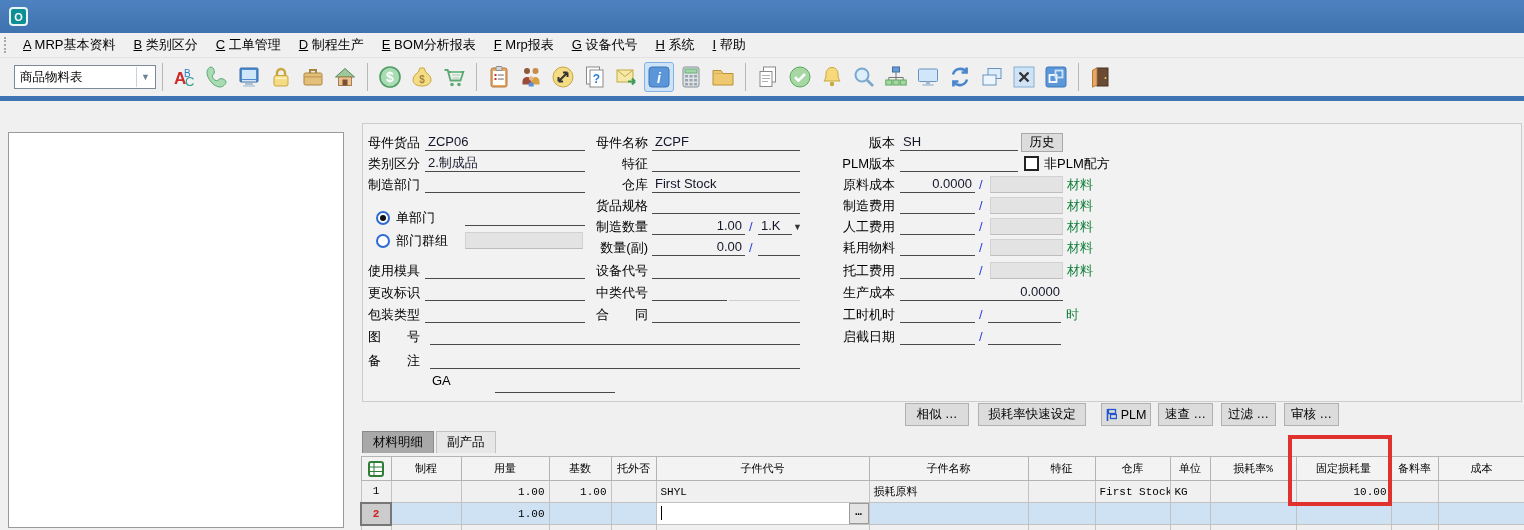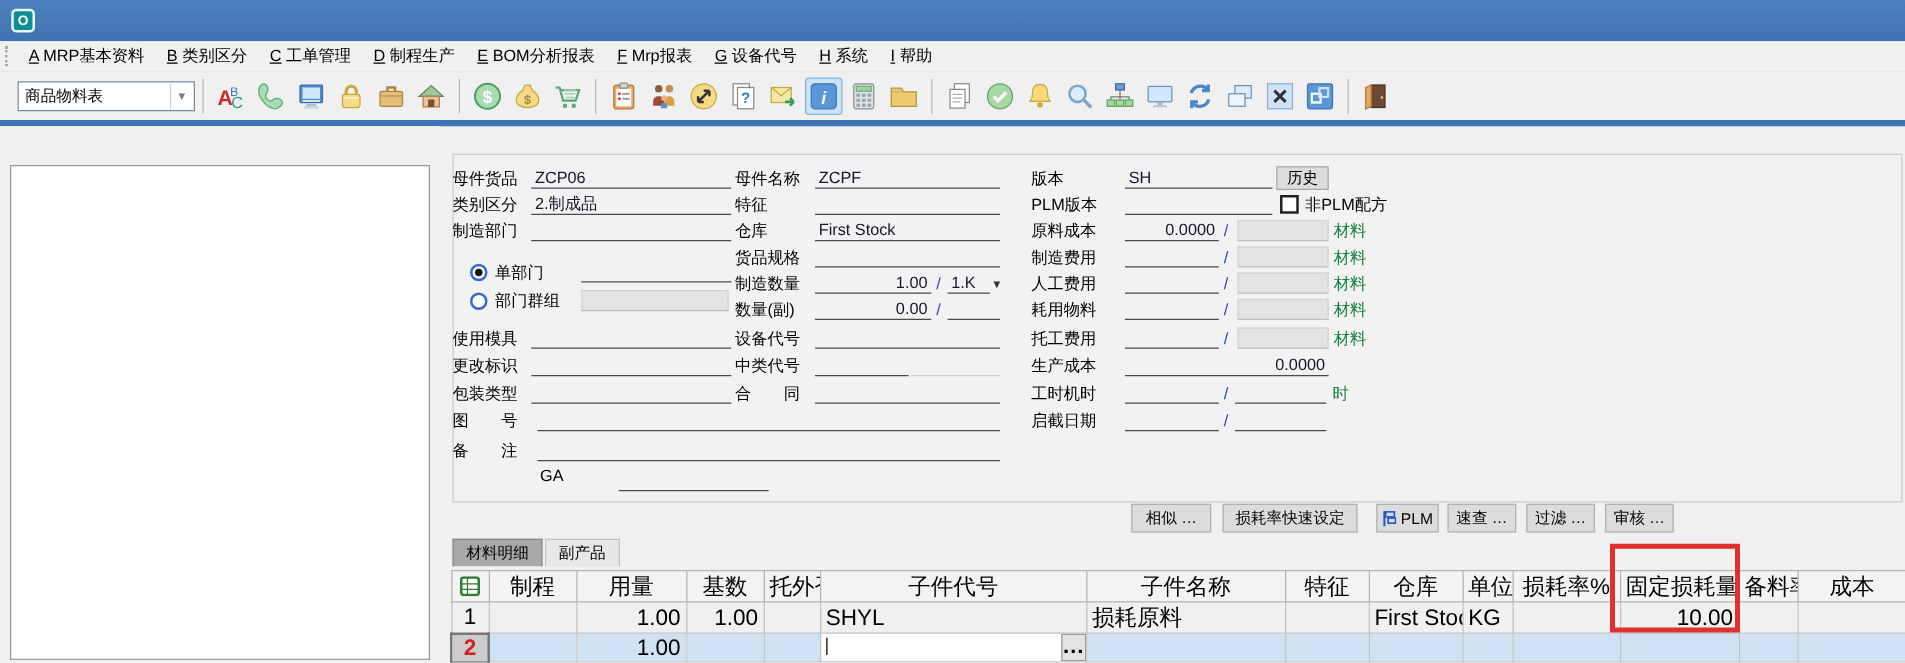--- a/index.html
+++ b/index.html
@@ -27,40 +27,40 @@
   .lp-head{position:absolute;left:14px;top:5px;height:22px;display:flex;align-items:center;gap:5px;}
   .lvlbtn{width:24px;height:22px;background:#e5e5e5;border:1px solid #aeaeae;display:flex;align-items:center;justify-content:center;font-size:12.5px;}
   .chk{width:16px;height:16px;background:#1f8ceb;border:1px solid #1669b8;color:#fff;font-size:12px;display:flex;align-items:center;justify-content:center;}
   .treebox{position:absolute;left:8px;top:31px;width:336px;height:396px;background:#fff;border:1px solid #9a9a9a;}
   
   .rr{position:absolute;left:360px;top:101px;width:1164px;height:429px;}
   .tabs{position:absolute;left:2px;top:1px;height:21px;display:flex;gap:2px;}
   .tab{padding:2px 10px;font-size:12.5px;background:#e7e7e7;border:1px solid #c2c2c2;border-bottom:none;}
   .tab.active{background:#a8a8a8;border-color:#8a8a8a;}
   .formpanel{position:absolute;left:2px;top:22px;width:1160px;height:279px;background:#f2f2f2;border:1px solid #cccccc;}
-  .lbl{position:absolute;text-align:left;height:17px;line-height:17px;white-space:nowrap;}
+  .lbl{position:absolute;text-align:right;height:17px;line-height:17px;white-space:nowrap;}
   .fld{position:absolute;height:17px;line-height:16px;border-bottom:1px solid #4a4a4a;color:#14162a;padding:0 3px;white-space:nowrap;overflow:hidden;}
   .fld.num{text-align:right;}
   .fld.gray{background:#e3e3e3;border:1px solid #d2d2d2;border-bottom:1px solid #bdbdbd;}
   .fld.lite{border-bottom:1px solid #cfcfcf;}
   .slash{position:absolute;color:#2b3bdd;height:17px;line-height:17px;}
   .blink{position:absolute;color:#15803d;height:17px;line-height:17px;}
   .gbox{position:absolute;border:1px solid #b5b5b5;}
   .gbox legend,.gleg{position:absolute;top:-9px;left:10px;background:#f2f2f2;padding:0 4px;font-size:13px;}
   .radio{position:absolute;width:14px;height:14px;border:2px solid #2e6bd6;border-radius:50%;background:#fff;}
   .radio.sel::after{content:"";position:absolute;left:2px;top:2px;width:6px;height:6px;border-radius:50%;background:#111;}
   .rlabel{position:absolute;height:17px;line-height:17px;}
   .pushbtn{position:absolute;background:#dcdcdc;border:1px solid #a9a9a9;font-size:12.5px;display:flex;align-items:center;justify-content:center;}
   .cb{position:absolute;width:15px;height:15px;border:2px solid #222;background:#fff;}
   .actbtn{position:absolute;top:302px;height:23px;background:#dcdcdc;border:1px solid #b0b0b0;font-size:12.5px;display:flex;align-items:center;justify-content:center;gap:4px;}
   .dtabs{position:absolute;left:2px;top:330px;height:22px;display:flex;gap:2px;}
   
   .gridwrap{position:absolute;left:0;top:355px;width:1164px;height:74px;}
   table.grid{border-collapse:collapse;table-layout:fixed;width:1164px;}
-  table.grid th,table.grid td{border:1px solid #c2c2c2;height:22px;font-weight:normal;font-size:18px;padding:0 4px;overflow:hidden;white-space:nowrap;}
+  table.grid th,table.grid td{border:1px solid #c2c2c2;height:22px;font-weight:normal;font-size:11px;padding:0 4px;overflow:hidden;white-space:nowrap;font-family:Liberation Mono, monospace;}
   table.grid th{background:#f3f3f3;border-color:#b4b4b4;height:24px;text-align:center;}
   td.numcell{background:#f0f0f0;text-align:center;border-color:#b4b4b4;}
   td.r{text-align:right;}
   tr.sel td{background:#cfe2f4;}
   tr.sel td.numcell{background:#cccccc;border:2px solid #777;color:#d21f1f;font-weight:bold;}
   .editcell{position:relative;background:#fff;height:100%;}
   .caret{position:absolute;left:4px;top:3px;width:1px;height:14px;background:#000;}
   .dots{position:absolute;right:0;top:0;bottom:0;width:20px;background:#e3e3e3;border:1px solid #9a9a9a;text-align:center;line-height:16px;font-weight:bold;}
   .redrect{position:absolute;left:928px;top:334px;width:104px;height:71px;border:4px solid #e0312e;z-index:50;pointer-events:none;}
   svg{display:block;}

